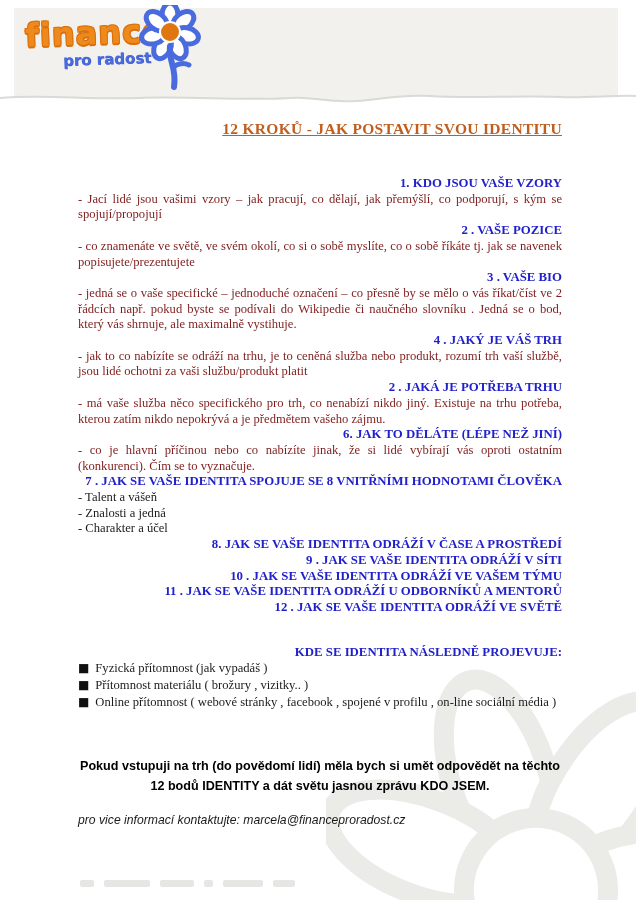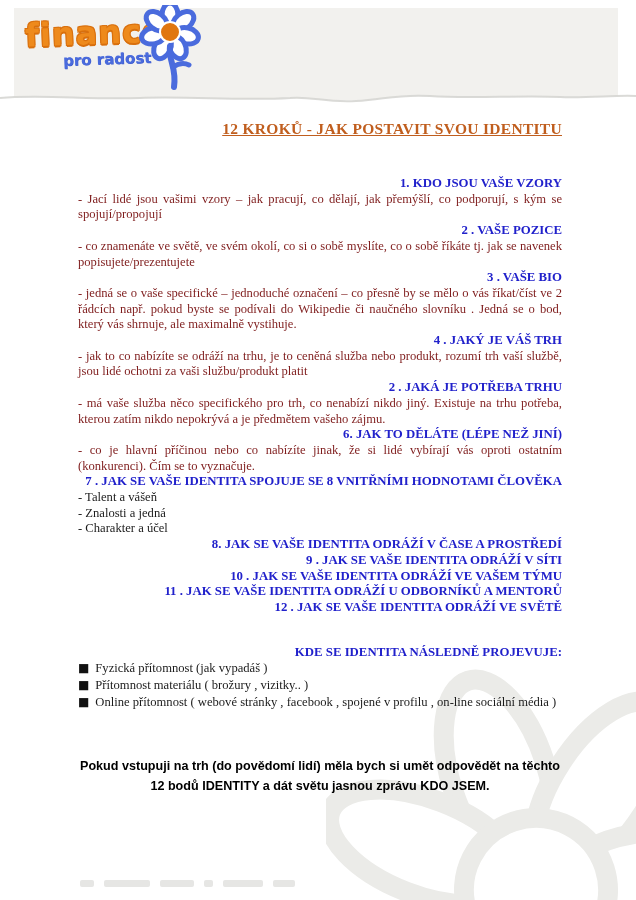--- a/index.html
+++ b/index.html
@@ -172,19 +172,20 @@
       </div>
       <div class="bullet-item">
         <span class="bullet-glyph">■</span><span>Přítomnost materiálu ( brožury , vizitky.. )</span>
       </div>
       <div class="bullet-item">
         <span class="bullet-glyph">■</span><span>Online přítomnost ( webové stránky , facebook , spojené v profilu , on-line sociální média )</span>
       </div>
     </div>
 
     <p class="closing">Pokud vstupuji na trh (do povědomí lidí) měla bych si umět odpovědět na těchto 12 bodů IDENTITY a dát světu jasnou zprávu KDO JSEM.</p>
+    <p class="contact">pro vice informací kontaktujte: marcela@financeproradost.cz</p>
   </div>
 
   <div class="footer-fragment">
     <span class="ff1"></span><span class="ff2"></span><span class="ff3"></span><span class="ff4"></span><span class="ff5"></span><span class="ff6"></span>
   </div>
 
 </div>
 
 </body></html>

